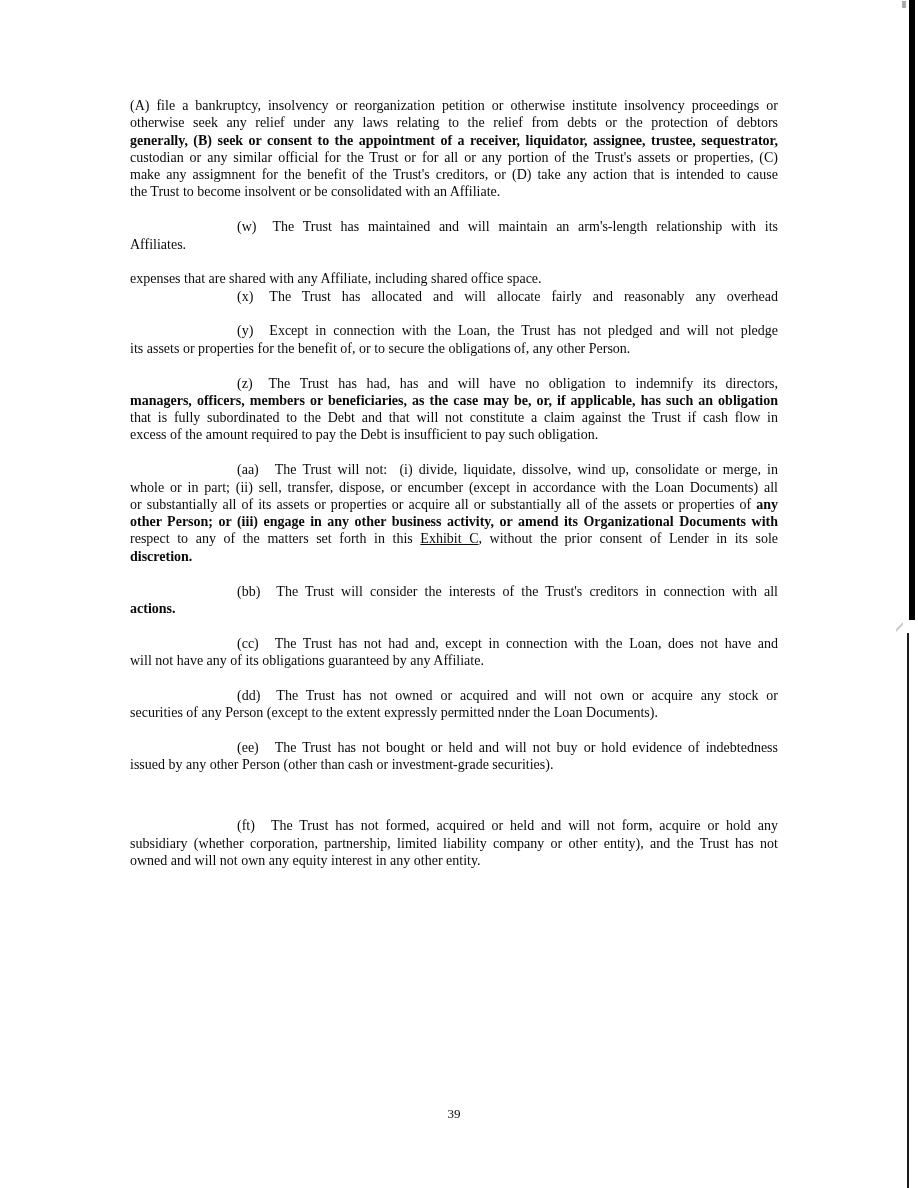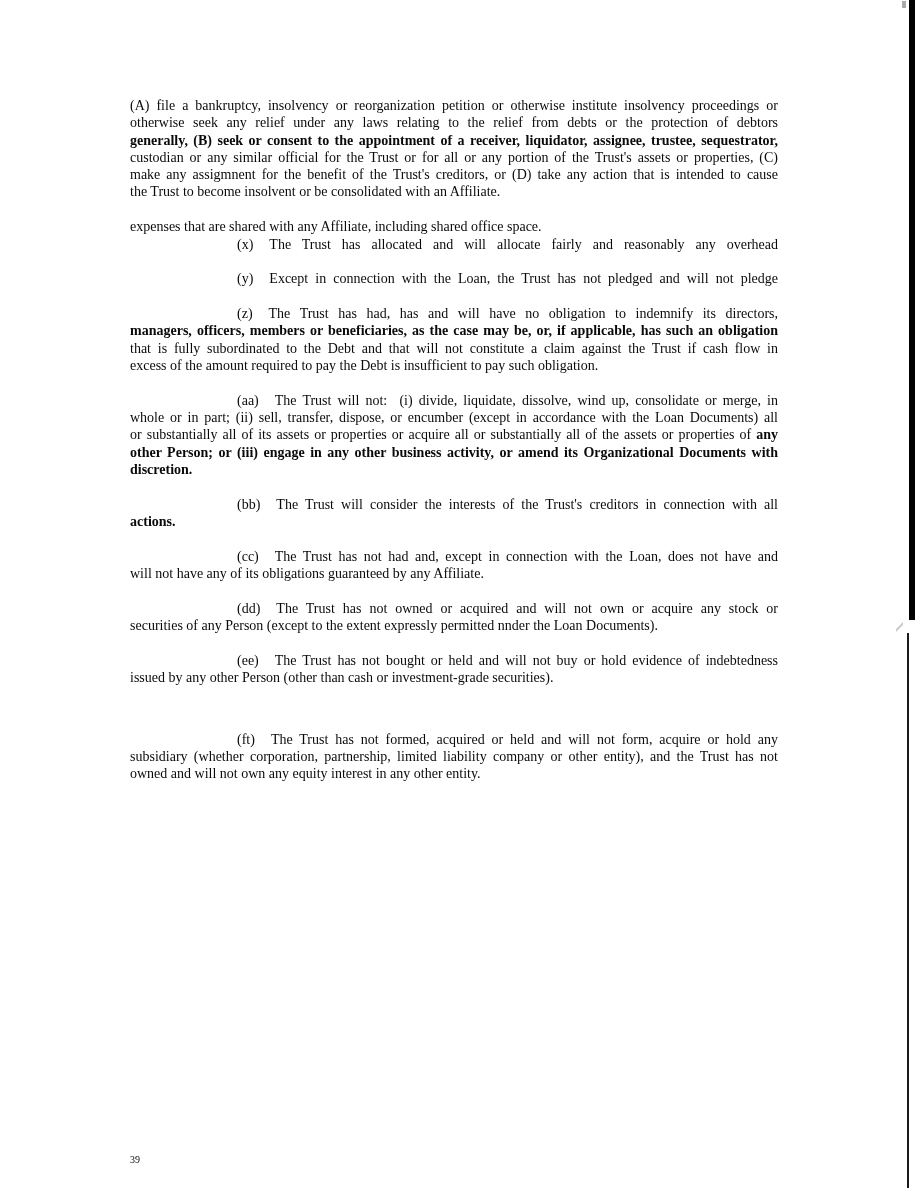--- a/index.html
+++ b/index.html
@@ -34,24 +34,24 @@
     text-align: right;
     text-align-last: left;
     -webkit-text-align-last: left;
   }
   .tab-indent { display: inline-block; width: 107px; }
   .tab-gap { display: inline-block; width: 16px; }
   .b { font-weight: bold; }
   .u { text-decoration: underline; }
   .page-number {
     position: absolute;
-    left: 130px; top: 1154px;
+    left: 130px; top: 1106px;
     width: 648px;
-    text-align: left;
-    font-size: 10px;
+    text-align: center;
+    font-size: 13px;
   }
   .right-bar-thick {
     position: absolute; left: 909px; top: 0;
     width: 6px; height: 620px; background: #000000;
   }
   .right-bar-thin {
     position: absolute; left: 907px; top: 633px;
     width: 2px; height: 555px; background: #1a1a1a;
   }
   .speck-top-right {
@@ -71,37 +71,43 @@
   <div class="doc-body">
       <div class="para">
         <div class="line"><span>(A) file a bankruptcy, insolvency or reorganization petition or otherwise institute insolvency proceedings or</span></div>
         <div class="line"><span>otherwise seek any relief under any laws relating to the relief from debts or the protection of debtors</span></div>
         <div class="line"><span class="b">generally, (B) seek or consent to the appointment of a receiver, liquidator, assignee, trustee, sequestrator,</span></div>
         <div class="line"><span>custodian or any similar official for the Trust or for all or any portion of the Trust's assets or properties, (C)</span></div>
         <div class="line"><span>make any assigmnent for the benefit of the Trust's creditors, or (D) take any action that is intended to cause</span></div>
         <div class="line last"><span>the Trust to become insolvent or be consolidated with an Affiliate.</span></div>
       </div>
       <div class="para">
+        <div class="line"><span class="tab-indent"></span><span class="clause-label">(w)</span><span class="tab-gap"></span><span>The Trust has maintained and will maintain an arm's-length relationship with its</span></div>
+        <div class="line last"><span>Affiliates.</span></div>
+      </div>
+      <div class="para">
         <div class="line last"><span>expenses that are shared with any Affiliate, including shared office space.</span></div>
         <div class="line"><span class="tab-indent"></span><span class="clause-label">(x)</span><span class="tab-gap"></span><span>The Trust has allocated and will allocate fairly and reasonably any overhead</span></div>
       </div>
       <div class="para">
         <div class="line"><span class="tab-indent"></span><span class="clause-label">(y)</span><span class="tab-gap"></span><span>Except in connection with the Loan, the Trust has not pledged and will not pledge</span></div>
+        <div class="line last"><span>its assets or properties for the benefit of, or to secure the obligations of, any other Person.</span></div>
       </div>
       <div class="para">
         <div class="line"><span class="tab-indent"></span><span class="clause-label">(z)</span><span class="tab-gap"></span><span>The Trust has had, has and will have no obligation to indemnify its directors,</span></div>
         <div class="line"><span class="b">managers, officers, members or beneficiaries, as the case may be, or, if applicable, has such an obligation</span></div>
         <div class="line"><span>that is fully subordinated to the Debt and that will not constitute a claim against the Trust if cash flow in</span></div>
         <div class="line last"><span>excess of the amount required to pay the Debt is insufficient to pay such obligation.</span></div>
       </div>
       <div class="para">
         <div class="line"><span class="tab-indent"></span><span class="clause-label">(aa)</span><span class="tab-gap"></span><span>The Trust will not:&nbsp; (i) divide, liquidate, dissolve, wind up, consolidate or merge, in</span></div>
         <div class="line"><span>whole or in part; (ii) sell, transfer, dispose, or encumber (except in accordance with the Loan Documents) all</span></div>
         <div class="line"><span>or substantially all of its assets or properties or acquire all or substantially all of the assets or properties of </span><span class="b">any</span></div>
         <div class="line"><span class="b">other Person; or (iii) engage in any other business activity, or amend its Organizational Documents with</span></div>
+        <div class="line"><span>respect to any of the matters set forth in this </span><span class="u">Exhibit C</span><span>, without the prior consent of Lender in its sole</span></div>
         <div class="line last"><span class="b">discretion.</span></div>
       </div>
       <div class="para">
         <div class="line"><span class="tab-indent"></span><span class="clause-label">(bb)</span><span class="tab-gap"></span><span>The Trust will consider the interests of the Trust's creditors in connection with all</span></div>
         <div class="line last"><span class="b">actions.</span></div>
       </div>
       <div class="para">
         <div class="line"><span class="tab-indent"></span><span class="clause-label">(cc)</span><span class="tab-gap"></span><span>The Trust has not had and, except in connection with the Loan, does not have and</span></div>
         <div class="line last"><span>will not have any of its obligations guaranteed by any Affiliate.</span></div>
       </div>

